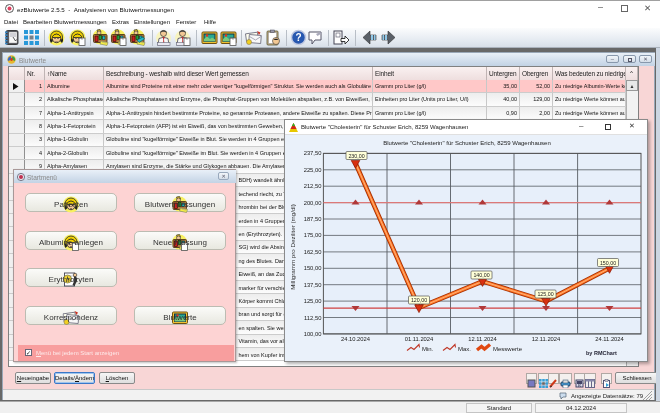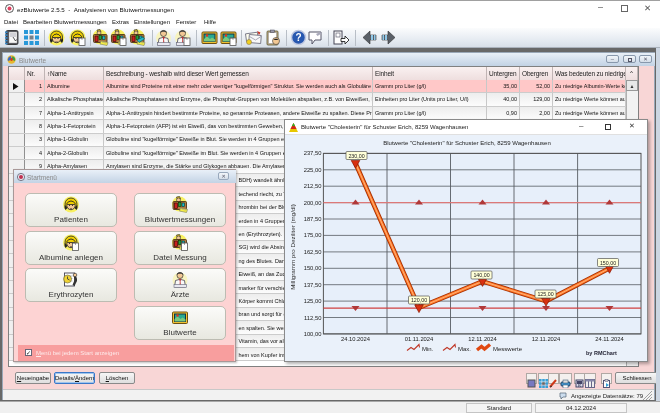--- a/index.html
+++ b/index.html
@@ -34,21 +34,21 @@
 
 .btn { position:absolute; height:12px; white-space:nowrap; background:linear-gradient(#f6f6f6,#dedede); border:1px solid #8a8a8a;
   border-radius:2px; font-size:6px; color:#111; text-align:center; padding-top:2px; }
 .mini { position:absolute; top:320px; width:11px; height:11px; background:#f4f0ee; border:1px solid #b0a8a4; }
 #cstatus { left:0; top:336px; width:651px; height:11px; background:#f2f2f2; border-top:1px solid #c8c8c8; font-size:6.5px; color:#222; }
 #statusbar { left:0; top:401px; width:660px; height:12px; background:#f0f0f0; border-top:1px solid #a8a8a8; font-size:6px; color:#222; }
 .seg { position:absolute; top:1px; height:10px; border:1px solid #c4c4c4; background:#f4f4f4; text-align:center; padding-top:1px; }
 
 #startmenu { left:13px; top:169px; width:223px; height:193px; border:1px solid #a89898; background:#fdd3d3; box-shadow:1px 1px 2px rgba(0,0,0,.25); }
 #smtitle { left:0; top:0; width:222px; height:13px; background:linear-gradient(#e9f0f8,#c3d3e5); }
-.smbtn { position:absolute; border-radius:5px; border:1px solid #bcbcb2; background:linear-gradient(#fbfbf9,#e8e8e0); width:92px; height:34px; }
+.smbtn { position:absolute; border-radius:5px; border:1px solid #bcbcb2; background:linear-gradient(#fbfbf9,#e8e8e0); width:92px; height:19px; }
 .smbtn .lbl { position:absolute; left:0; bottom:2px; width:100%; text-align:center; font-size:8px; color:#333; }
 .smbtn svg { position:absolute; left:50%; top:2px; transform:translateX(-50%); }
 #smfoot { left:4px; top:175px; width:216px; height:16px; background:#f89e9e; }
 
 #chartwin { left:284px; top:119px; width:364px; height:243px; background:#eaf1fa; border:1px solid #8a8a8a; box-shadow:2px 2px 3px rgba(0,0,0,.3); }
 #chtitle { left:0; top:0; width:362px; height:15px; background:#ffffff; border-bottom:1px solid #e0e0e0; }
 </style>
 </head>
 <body>
 
@@ -581,45 +581,44 @@
         <circle cx="7" cy="4" r="2" fill="#f2c894" stroke="#333" stroke-width="0.6"></circle>
         <rect x="1.5" y="5.5" width="13.5" height="8" rx="1" fill="#b07840" stroke="#402810" stroke-width="0.8"></rect>
         <rect x="3" y="7" width="3" height="5.5" fill="#c82020" stroke="#300" stroke-width="0.6"></rect>
         <rect x="7" y="6.5" width="2.5" height="4" fill="#20a040" stroke="#030" stroke-width="0.6"></rect>
         <rect x="10.5" y="7" width="2.5" height="3.5" fill="#20b8c8" stroke="#033" stroke-width="0.6"></rect>
         <path d="M9 12 L16 13.5 L15 16.5 L8 15 Z" fill="#f8f040" stroke="#886" stroke-width="0.7"></path>
         <line x1="10" y1="13.2" x2="14.5" y2="14.2" stroke="#998" stroke-width="0.5"></line>
         <rect x="10" y="9" width="6" height="7.5" fill="#fff" stroke="#555" stroke-width="0.8"></rect>
         <path d="M10 9 L13 9 L13 11" fill="none" stroke="#555" stroke-width="0.5"></path>
       </svg>
-      <span class="lbl">Datei Messung</span>
+      <span class="lbl">Neue Messung</span>
     </div>
   <div class="smbtn" style="left:11px;top:98px">
       <svg width="17" height="17" viewBox="0 0 17 17">
         <rect x="2" y="2" width="10" height="13" fill="#fff" stroke="#445" stroke-width="0.9"></rect>
         <line x1="4" y1="5" x2="10" y2="5" stroke="#99a" stroke-width="0.6"></line>
         <line x1="4" y1="7.5" x2="10" y2="7.5" stroke="#99a" stroke-width="0.6"></line>
         <line x1="4" y1="10" x2="10" y2="10" stroke="#99a" stroke-width="0.6"></line>
         <circle cx="5" cy="8" r="4" fill="#f0d020" stroke="#664" stroke-width="0.7" opacity="0.9"></circle>
         <path d="M5 5.5 L5 8 L7 9" fill="none" stroke="#333" stroke-width="0.8"></path>
         <path d="M11 4 Q15 5 14.5 10 L12 15 L10 14 L12 9 Z" fill="#333"></path>
         <circle cx="12.5" cy="4" r="1.8" fill="#f2c894" stroke="#222" stroke-width="0.6"></circle>
       </svg>
       <span class="lbl">Erythrozyten</span>
     </div>
-  <div class="smbtn" style="left:120px;top:98px">
+  <div class="smbtn" style="left:11px;top:135.5px">
       <svg width="17" height="17" viewBox="0 0 17 17">
-        <circle cx="8.5" cy="9" r="7.5" fill="#f8f4c0"></circle>
-        <circle cx="8.5" cy="4.5" r="3" fill="#f2c894" stroke="#333" stroke-width="0.7"></circle>
-        <path d="M5.5 3.5 A3.2 3.2 0 0 1 11.5 3.5 L11 2.5 L6 2.5 Z" fill="#555" stroke="#333" stroke-width="0.5"></path>
-        <path d="M3 16 L4 9.5 Q8.5 7 13 9.5 L14 16 Z" fill="#f8f8f8" stroke="#445" stroke-width="0.8"></path>
-        <path d="M7.5 8 L8.3 10.5 L8 15.5 L9.5 15.5 L9 10.5 L9.7 8 Z" fill="#c03030"></path>
-        <rect x="2.5" y="13.5" width="12.5" height="3" fill="#e8e8f0" stroke="#667" stroke-width="0.6"></rect>
-      </svg>
-      <span class="lbl">Ärzte</span>
+        <rect x="1" y="4" width="12" height="8" fill="#fffff0" stroke="#667" stroke-width="0.8" transform="rotate(-8 7 8)"></rect>
+        <rect x="4" y="6" width="12" height="8" fill="#f8f8f8" stroke="#667" stroke-width="0.8" transform="rotate(5 10 10)"></rect>
+        <path d="M4.5 7.5 L10.5 11 L16 7.5" fill="none" stroke="#889" stroke-width="0.7"></path>
+        <circle cx="4" cy="13" r="2.5" fill="#f0d020" stroke="#875" stroke-width="0.6"></circle>
+        <path d="M12 2 L15.5 3.5 L14 6 Z" fill="#c83020"></path>
+      </svg>
+      <span class="lbl">Korrespondenz</span>
     </div>
   <div class="smbtn" style="left:120px;top:135.5px">
       <svg width="17" height="17" viewBox="0 0 17 17">
         <rect x="1" y="3" width="15" height="11.5" rx="1" fill="#f0c030" stroke="#705010" stroke-width="1"></rect>
         <rect x="3" y="5" width="11" height="7.5" fill="#28a890" stroke="#134"></rect>
         <path d="M3 10 L6 7.5 L9 10 L11 8.5 L14 10.5 L14 12.5 L3 12.5 Z" fill="#7cc87c"></path>
         <circle cx="6" cy="6.5" r="1.2" fill="#e83020"></circle>
       </svg>
       <span class="lbl">Blutwerte</span>
     </div>

